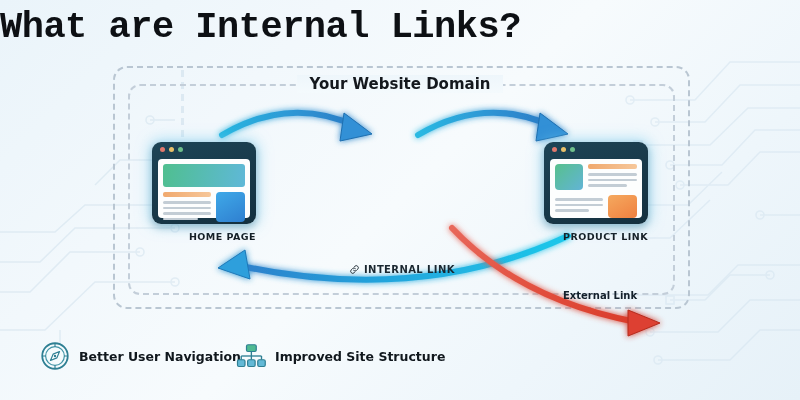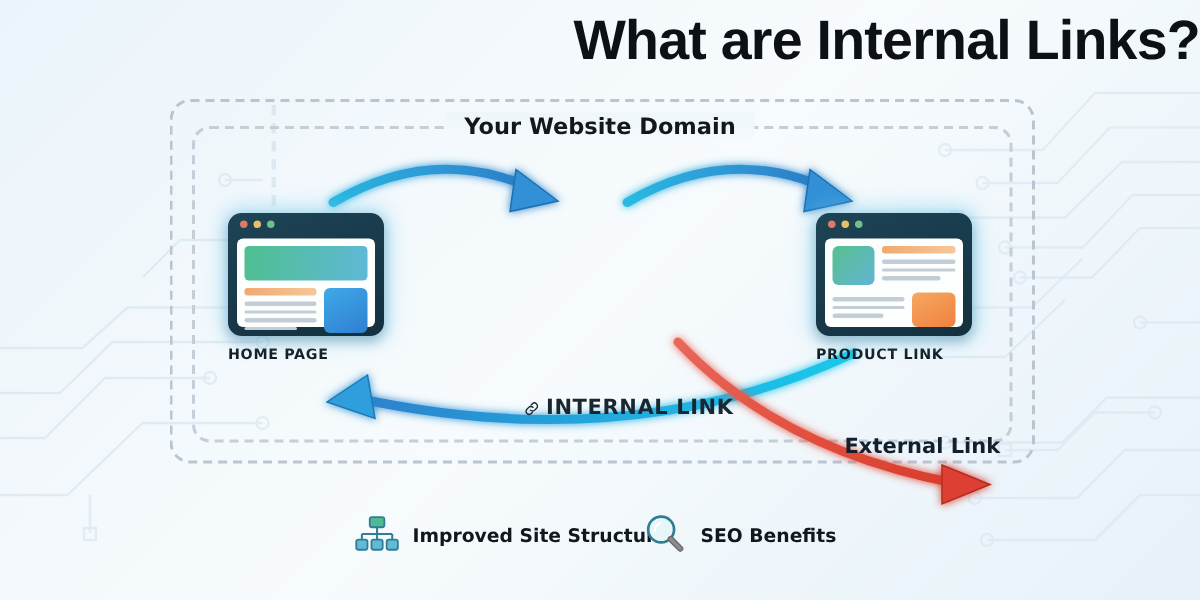--- a/index.html
+++ b/index.html
@@ -11,23 +11,23 @@
   }
   .stage{position:absolute;inset:0;}
 
   
   .circuit{position:absolute;top:0;bottom:0;width:190px;opacity:.5;pointer-events:none;}
   .circuit.left{left:0;}
   .circuit.right{right:0;}
 
   
   .title{
-    position:absolute;left:0;right:0;top:6px;text-align:right;
+    position:absolute;left:0;right:0;top:6px;text-align:left;
     font-size:37px;font-weight:bold;color:#0d1014;letter-spacing:-0.5px;
-    font-family:Liberation Sans, sans-serif;
+    font-family:Liberation Mono, monospace;
   }
 
   
   .domain-outer{
     position:absolute;left:113px;top:66px;width:573px;height:239px;
     border:2px dashed #b9c6d2;border-radius:14px;
   }
   .domain-inner{
     position:absolute;left:128px;top:84px;width:543px;height:207px;
     border:2px dashed #c3ced9;border-radius:12px;
@@ -49,45 +49,45 @@
     position:relative;overflow:hidden;
   }
   .bar{height:15px;display:flex;align-items:center;gap:4px;padding-left:8px;}
   .dot{width:5px;height:5px;border-radius:50%;}
   .d1{background:#e0786c;} .d2{background:#e8c06a;} .d3{background:#6fc08c;}
   .page{
     position:absolute;left:6px;right:6px;top:17px;bottom:6px;
     background:#fdfefe;border-radius:4px;padding:5px;box-sizing:border-box;
   }
   .label{
-    text-align:left;margin-top:7px;font-size:9.5px;font-weight:bold;
+    text-align:right;margin-top:7px;font-size:9.5px;font-weight:bold;
     letter-spacing:.45px;color:#121a20;font-family:"DejaVu Sans", sans-serif;
   }
   .hero{height:23px;border-radius:3px;background:linear-gradient(100deg,#4fbf8f,#5fb8d8);}
   .obar{height:5px;border-radius:2px;background:linear-gradient(90deg,#f0a96e,#f6c79a);}
   .line{height:2.6px;border-radius:1.5px;background:#c3cdd5;margin-top:3px;}
   .thumbG{border-radius:4px;background:linear-gradient(135deg,#57c08d,#62b4d6);}
   .boxB{border-radius:4px;background:linear-gradient(150deg,#3fa9e8,#2f7fd0);}
   .boxO{border-radius:4px;background:linear-gradient(150deg,#f5a95f,#ef8040);}
   .row{display:flex;gap:5px;}
   .col{flex:1;}
 
   
   .frame.ext{box-shadow:0 0 12px 3px rgba(130,200,235,.5), 0 3px 7px rgba(10,40,60,.3);}
   .thumbGray{border-radius:4px;background:#b6c4cf;}
   .rbar{height:5px;border-radius:2px;background:linear-gradient(90deg,#e06a5b,#ef9384);}
 
   
   .internal-link{
-    position:absolute;left:349px;top:264px;font-size:14px;font-weight:bold;
+    position:absolute;left:349px;top:264px;font-size:10px;font-weight:bold;
     letter-spacing:.4px;color:#1a2730;display:flex;align-items:center;gap:4px;
     font-family:"DejaVu Sans", sans-serif;
   }
   .external-link{
-    position:absolute;left:563px;top:290px;font-size:14px;font-weight:bold;
+    position:absolute;left:563px;top:290px;font-size:10px;font-weight:bold;
     color:#13202b;font-family:"DejaVu Sans", sans-serif;
   }
 
   
   .features{position:absolute;left:40px;top:338px;width:530px;height:36px;}
   .feat{position:absolute;display:flex;align-items:center;gap:9px;top:0;height:36px;}
   .feat-label{font-size:12.5px;font-weight:bold;color:#10171d;font-family:"DejaVu Sans", sans-serif;white-space:nowrap;}
   .ficon{width:30px;height:30px;flex:0 0 30px;}
 </style>
 </head>
@@ -284,43 +284,49 @@
         <path d="M14 10a4.5 4.5 0 0 0-6.4 0L5 12.6a4.5 4.5 0 1 0 6.4 6.4l1.4-1.4"></path>
       </g>
     </svg>
     <span>INTERNAL LINK</span>
   </div>
 
   <div class="external-link">External Link</div>
 
   <div class="features">
 
+    <div class="feat" style="left:0px;">
+      <svg class="ficon" viewBox="0 0 40 40">
+        <circle cx="20" cy="20" r="17" fill="#f4fbfd" stroke="#2e7f93" stroke-width="2.4"></circle>
+        <circle cx="20" cy="20" r="12.5" fill="none" stroke="#3f93a6" stroke-width="1.6"></circle>
+        <path d="M26 14 L22.5 22.5 L14 26 L17.5 17.5 Z" fill="#fdfefe" stroke="#2e7f93" stroke-width="1.6" stroke-linejoin="round"></path>
+        <circle cx="20" cy="20" r="1.6" fill="#2e7f93"></circle>
+        <g stroke="#2e7f93" stroke-width="1.5" stroke-linecap="round">
+          <path d="M20 4.5 L20 7"></path>
+            <path d="M20 33 L20 35.5"></path>
+          <path d="M4.5 20 L7 20"></path>
+            <path d="M33 20 L35.5 20"></path>
+        </g>
+      </svg>
+      <span class="feat-label">Better User Navigation</span>
+    </div>
 
     <div class="feat" style="left:196px;">
       <svg class="ficon" viewBox="0 0 40 40">
         <rect x="14" y="5" width="13" height="9" rx="2" fill="#4fba92" stroke="#2e7f93" stroke-width="1.6"></rect>
         <g stroke="#2e7f93" stroke-width="1.8" fill="none">
           <path d="M20.5 14 L20.5 20"></path>
           <path d="M7 20 L34 20"></path>
           <path d="M7 20 L7 25"></path>
             <path d="M20.5 20 L20.5 25"></path>
             <path d="M34 20 L34 25"></path>
         </g>
         <rect x="2" y="25" width="10" height="9" rx="2" fill="#63b9d6" stroke="#2e7f93" stroke-width="1.6"></rect>
         <rect x="15.5" y="25" width="10" height="9" rx="2" fill="#63b9d6" stroke="#2e7f93" stroke-width="1.6"></rect>
         <rect x="29" y="25" width="10" height="9" rx="2" fill="#63b9d6" stroke="#2e7f93" stroke-width="1.6"></rect>
       </svg>
       <span class="feat-label">Improved Site Structure</span>
     </div>
 
-    <div class="feat" style="left:388px;">
-      <svg class="ficon" viewBox="0 0 40 40">
-        <circle cx="17" cy="16" r="11.5" fill="#e8f6fa" stroke="#2e7f93" stroke-width="2.4"></circle>
-        <path d="M11.5 17.5 A7 7 0 0 1 16 10.5" fill="none" stroke="#ffffff" stroke-width="2" stroke-linecap="round"></path>
-        <path d="M25.5 24.5 L34 33" stroke="#6b6b6b" stroke-width="5.5" stroke-linecap="round"></path>
-        <path d="M25.5 24.5 L34 33" stroke="#8c8c8c" stroke-width="3" stroke-linecap="round"></path>
-      </svg>
-      <span class="feat-label">SEO Benefits</span>
-    </div>
 
   </div>
 
 </div>
 
 </body></html>

